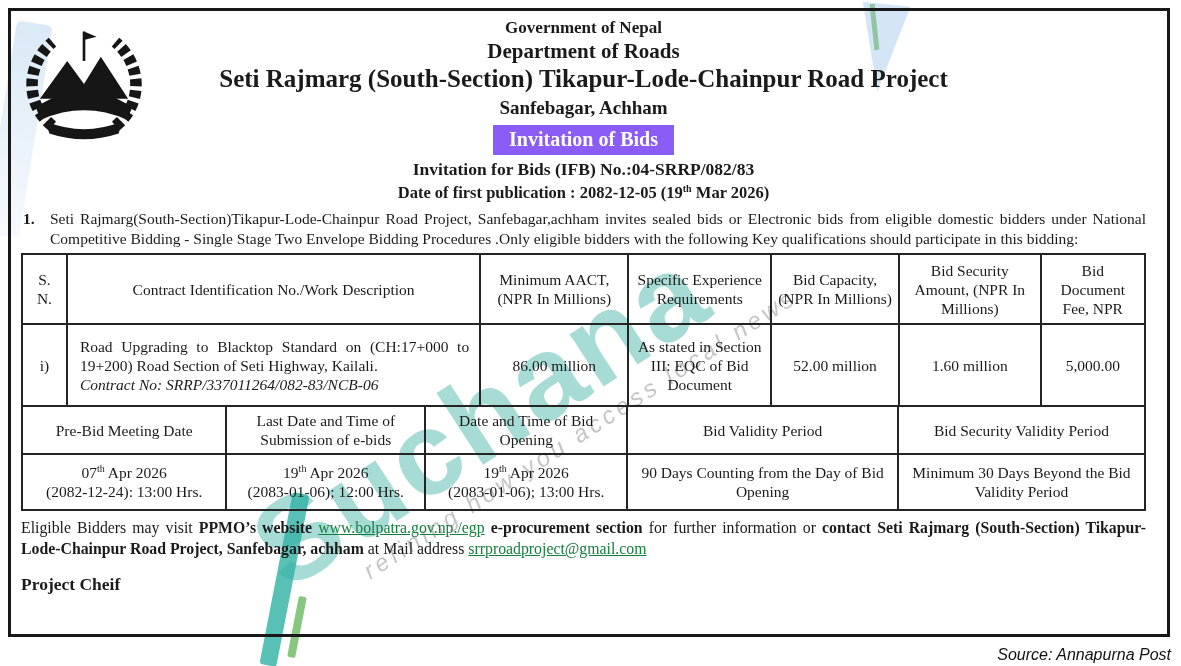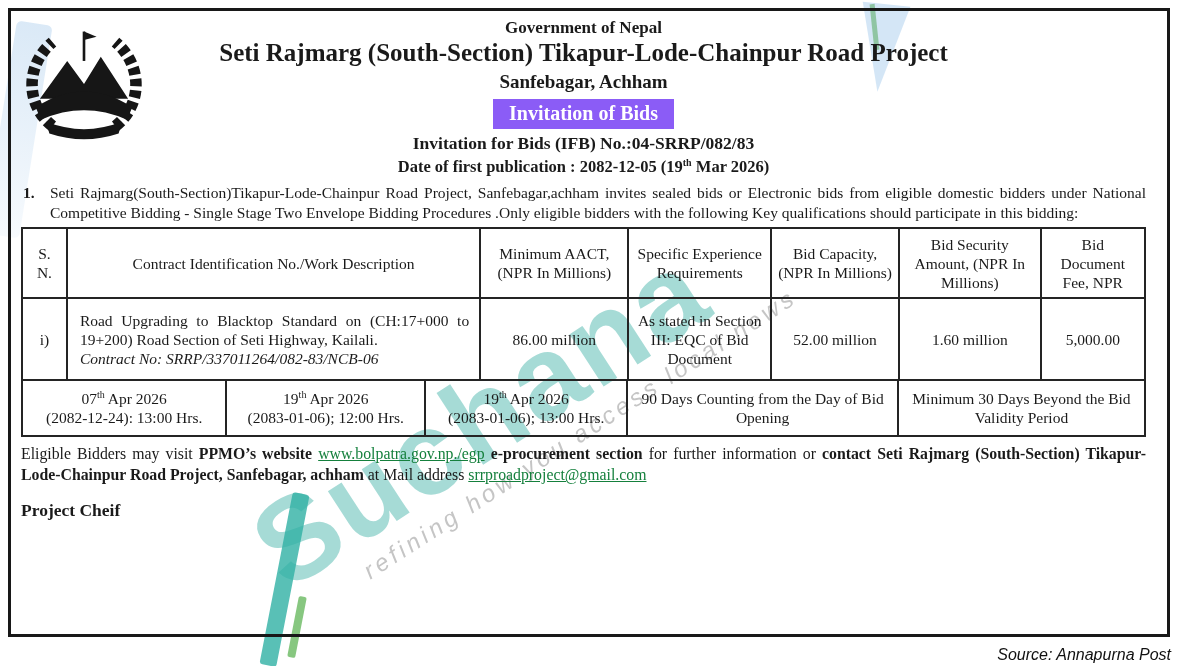--- a/index.html
+++ b/index.html
@@ -89,20 +89,21 @@
         <path d="M90 96 C 116 76, 116 38, 90 16" fill="none" stroke="#161616" stroke-width="11" stroke-dasharray="7 4"></path>
         <line x1="60" y1="6" x2="60" y2="34" stroke="#161616" stroke-width="2.5"></line>
         <path d="M60 6 l12 5 -12 3 z" fill="#161616"></path>
         <path d="M18 70 L44 34 L60 56 L76 30 L102 70 Z" fill="#161616"></path>
         <path d="M14 78 Q 60 48 106 78 L101 90 Q 60 72 19 90 Z" fill="#161616"></path>
         <path d="M24 92 Q 60 106 96 92 L93 103 Q 60 114 27 103 Z" fill="#161616"></path>
       </svg>
     </div>
 
     <div class="h-gov">Government of Nepal</div>
+    <div class="h-dept">Department of Roads</div>
     <div class="h-project">Seti Rajmarg (South-Section) Tikapur-Lode-Chainpur Road Project</div>
     <div class="h-loc">Sanfebagar, Achham</div>
 
     <div class="banner-row">
       <span class="banner">Invitation of Bids</span>
     </div>
 
     <div class="h-ifb">Invitation for Bids (IFB) No.:04-SRRP/082/83</div>
     <div class="h-pub"><span>Date of first publication : 2082-12-05 (19</span><span class="sup">th</span><span> Mar 2026)</span></div>
 
@@ -148,20 +149,27 @@
 
     <table class="t2">
       <colgroup>
         <col style="width:18.2%">
           <col style="width:17.7%">
           <col style="width:18%">
         <col style="width:24.1%">
           <col style="width:22%">
       </colgroup>
       <tbody>
+          <tr class="hrow">
+        <td>Pre-Bid Meeting Date</td>
+        <td>Last Date and Time of Submission of e-bids</td>
+        <td>Date and Time of Bid Opening</td>
+        <td>Bid Validity Period</td>
+        <td>Bid Security Validity Period</td>
+      </tr>
       <tr class="drow">
         <td>
           <div><span>07</span><span class="sup">th</span><span> Apr 2026</span></div>
           <div>(2082-12-24): 13:00 Hrs.</div>
         </td>
         <td>
           <div><span>19</span><span class="sup">th</span><span> Apr 2026</span></div>
           <div>(2083-01-06); 12:00 Hrs.</div>
         </td>
         <td>

